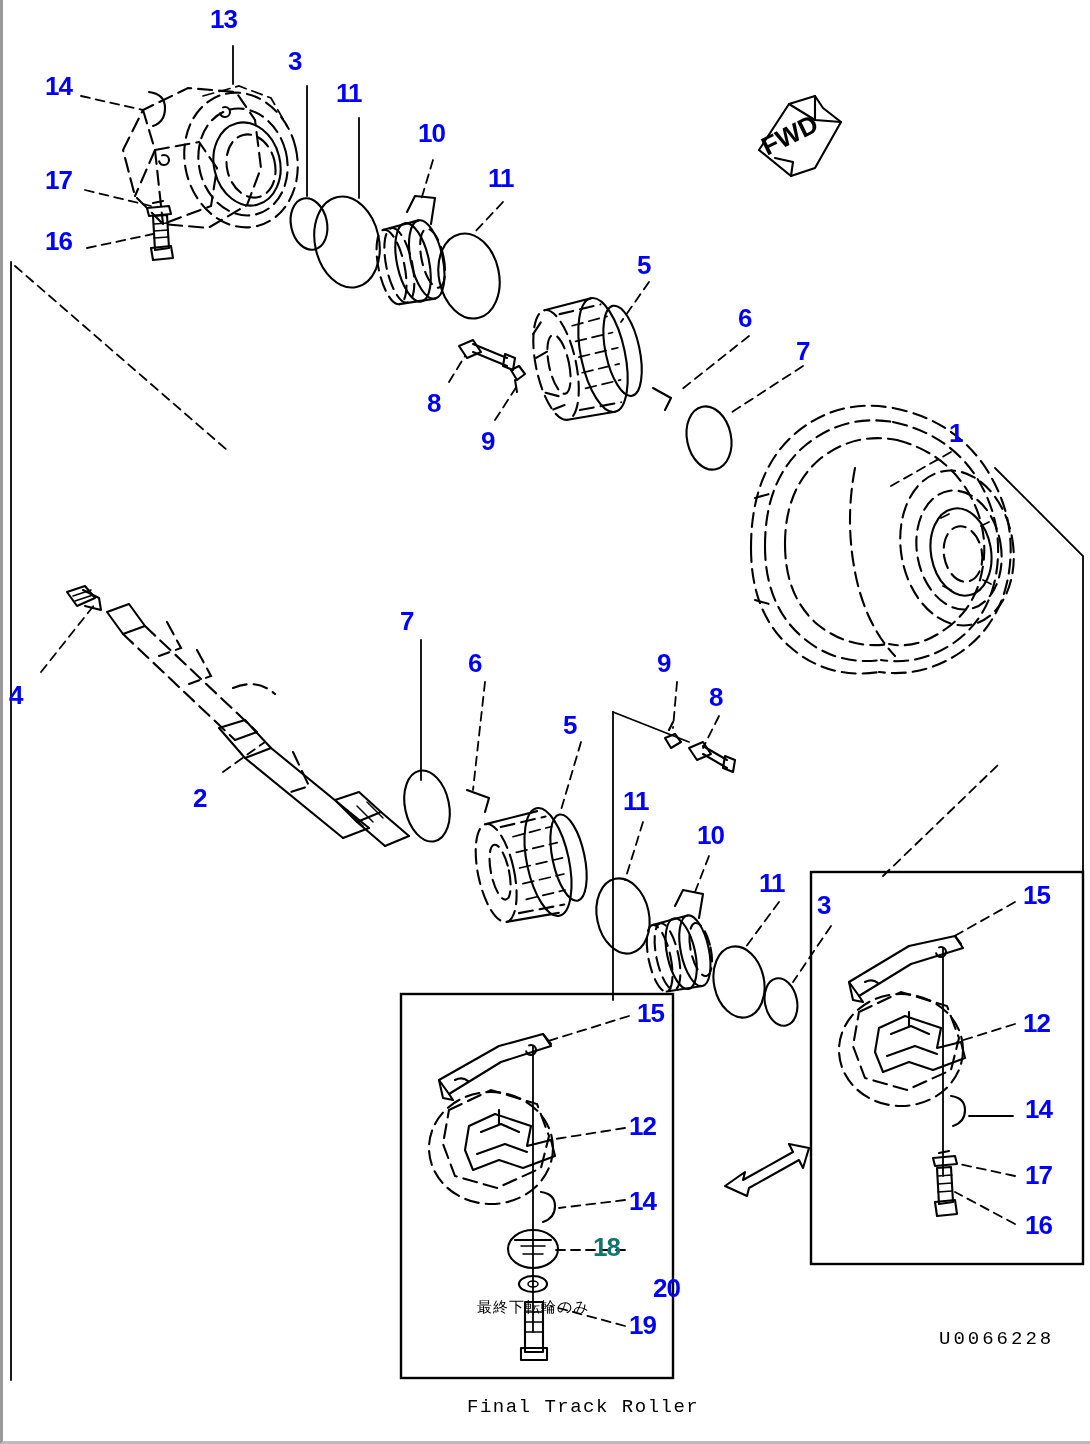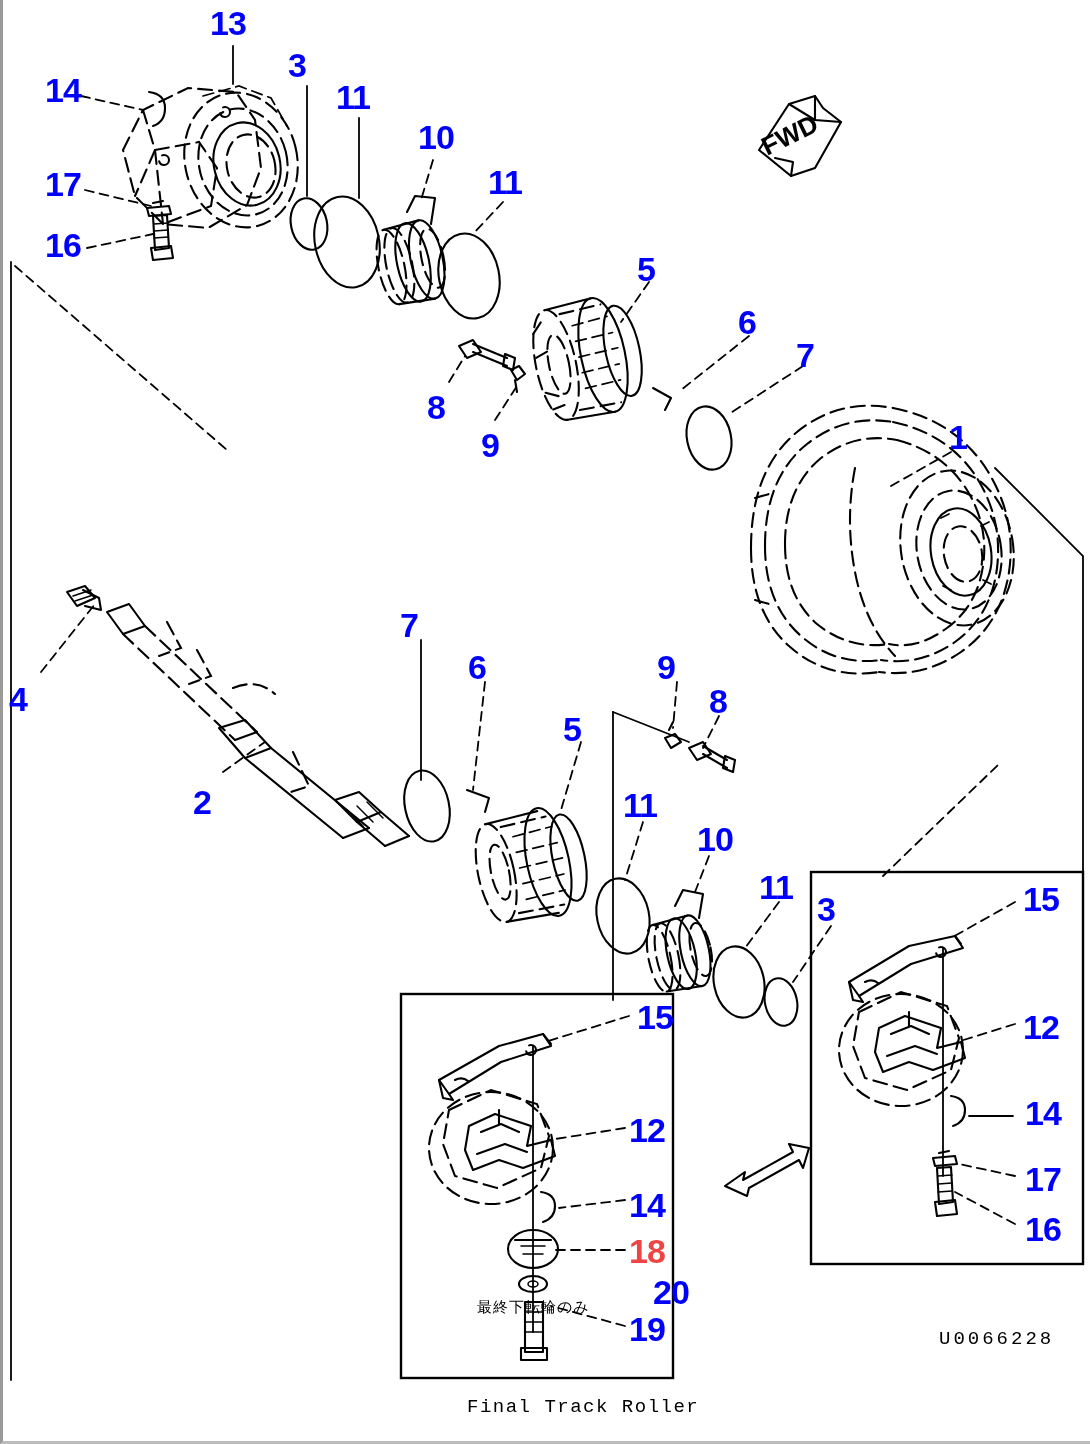--- a/index.html
+++ b/index.html
@@ -7,21 +7,21 @@
   #page{
     position:relative;width:1090px;height:1444px;background:#fff;
     border-left:3px solid #9a9a9a;border-bottom:3px solid #bcbcbc;
     box-sizing:border-box;overflow:hidden;
   }
   #art{position:absolute;left:0;top:0;width:1090px;height:1444px;}
   .lbl{
     position:absolute;color:#0000ff;font-weight:bold;
     font-family:"Liberation Sans",sans-serif;
     line-height:1;white-space:nowrap;
-    font-size:34px;letter-spacing:-1px;text-align:center;
+    font-size:26px;letter-spacing:-1px;text-align:center;
   }
   .cap{
     position:absolute;color:#000;font-family:"Liberation Mono",monospace;
     white-space:nowrap;line-height:1.05;
   }
   .cap-jp{font-size:15px;letter-spacing:1px;font-family:"DejaVu Sans",sans-serif;}
   .cap-en{font-size:19px;letter-spacing:1.5px;}
   .partno{
     position:absolute;color:#000;font-family:"Liberation Mono",monospace;
     font-size:19px;letter-spacing:3px;white-space:nowrap;
@@ -351,21 +351,21 @@
       <div class="lbl" style="left: 756px; top: 870px; color: rgb(0, 0, 255);">11</div>
       <div class="lbl" style="left: 814px; top: 892px; color: rgb(0, 0, 255);">3</div>
       <div class="lbl" style="left: 1020px; top: 882px; color: rgb(0, 0, 255);">15</div>
       <div class="lbl" style="left: 1020px; top: 1010px; color: rgb(0, 0, 255);">12</div>
       <div class="lbl" style="left: 1022px; top: 1096px; color: rgb(0, 0, 255);">14</div>
       <div class="lbl" style="left: 1022px; top: 1162px; color: rgb(0, 0, 255);">17</div>
       <div class="lbl" style="left: 1022px; top: 1212px; color: rgb(0, 0, 255);">16</div>
       <div class="lbl" style="left: 634px; top: 1000px; color: rgb(0, 0, 255);">15</div>
       <div class="lbl" style="left: 626px; top: 1113px; color: rgb(0, 0, 255);">12</div>
       <div class="lbl" style="left: 626px; top: 1188px; color: rgb(0, 0, 255);">14</div>
-      <div class="lbl" style="left: 626px; top: 1234px; color: #ef4444;">18</div>
+      <div class="lbl" style="left: 590px; top: 1234px; color: #0f766e;">18</div>
       <div class="lbl" style="left: 650px; top: 1275px; color: rgb(0, 0, 255);">20</div>
       <div class="lbl" style="left: 626px; top: 1312px; color: rgb(0, 0, 255);">19</div>
     </div>
 
   <div class="cap cap-jp" id="cap-jp" style="left: 474px; top: 1300px;">最終下転輪のみ</div>
   <div class="cap cap-en" id="cap-en" style="left: 434px; top: 1398px; margin-left: 30px;">Final Track Roller</div>
 
   <div class="partno" id="partno" style="left: 936px; top: 1328px;">U0066228</div>
 
 </div>

